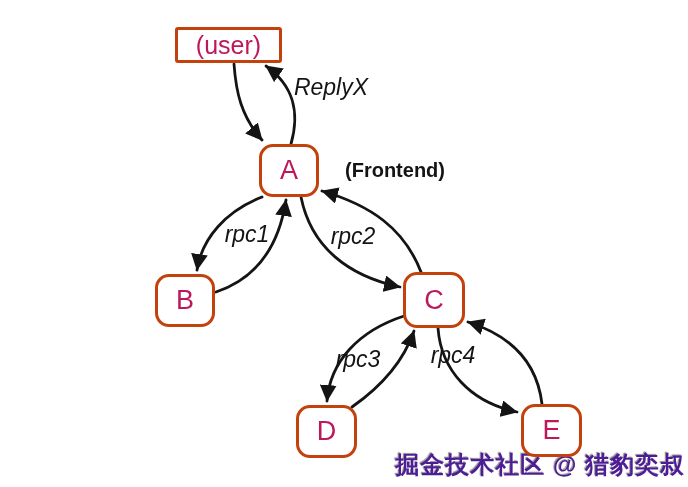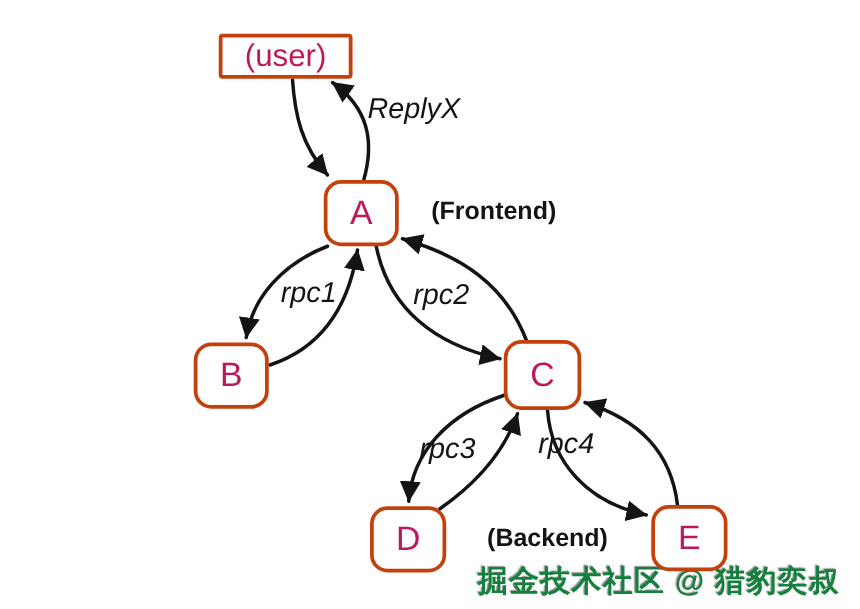--- a/index.html
+++ b/index.html
@@ -26,25 +26,25 @@
   .lbl{
     position:absolute;
     white-space:nowrap;
     transform:translate(-50%,-50%);
     z-index:3;
   }
   .lbl--italic{font-style:italic;font-size:23px;}
   .lbl--bold{font-weight:bold;font-size:20px;}
   .watermark{
     position:absolute;
-    right:16px;top:449px;
+    right:3px;top:449px;
     font-size:24px;
     font-weight:bold;
     letter-spacing:1px;
-    color:#15803d;
+    color:#4c1d95;
     text-shadow:1px 1px 0 #ffffff,-1px -1px 1px #8f8f8f;
     z-index:1;
     white-space:nowrap;
   }
 </style>
 </head>
 <body>
 
 <div class="canvas">
 
@@ -94,15 +94,14 @@
     <span>E</span>
   </div>
 
   <div class="lbl lbl--italic" style="left:331px;top:87px;">ReplyX</div>
   <div class="lbl lbl--italic" style="left:247px;top:234px;text-align:center;">rpc1</div>
   <div class="lbl lbl--italic" style="left:353px;top:236px;font-style:italic;">rpc2</div>
   <div class="lbl lbl--italic" style="left:358px;top:359px;">rpc3</div>
   <div class="lbl lbl--italic" style="left:453px;top:355px;">rpc4</div>
 
   <div class="lbl lbl--bold" style="left:395px;top:170px;">(Frontend)</div>
-  <div class="lbl lbl--bold" style="left:438px;top:431px;">(Backend)</div>
 
 </div>
 
 </body></html>

